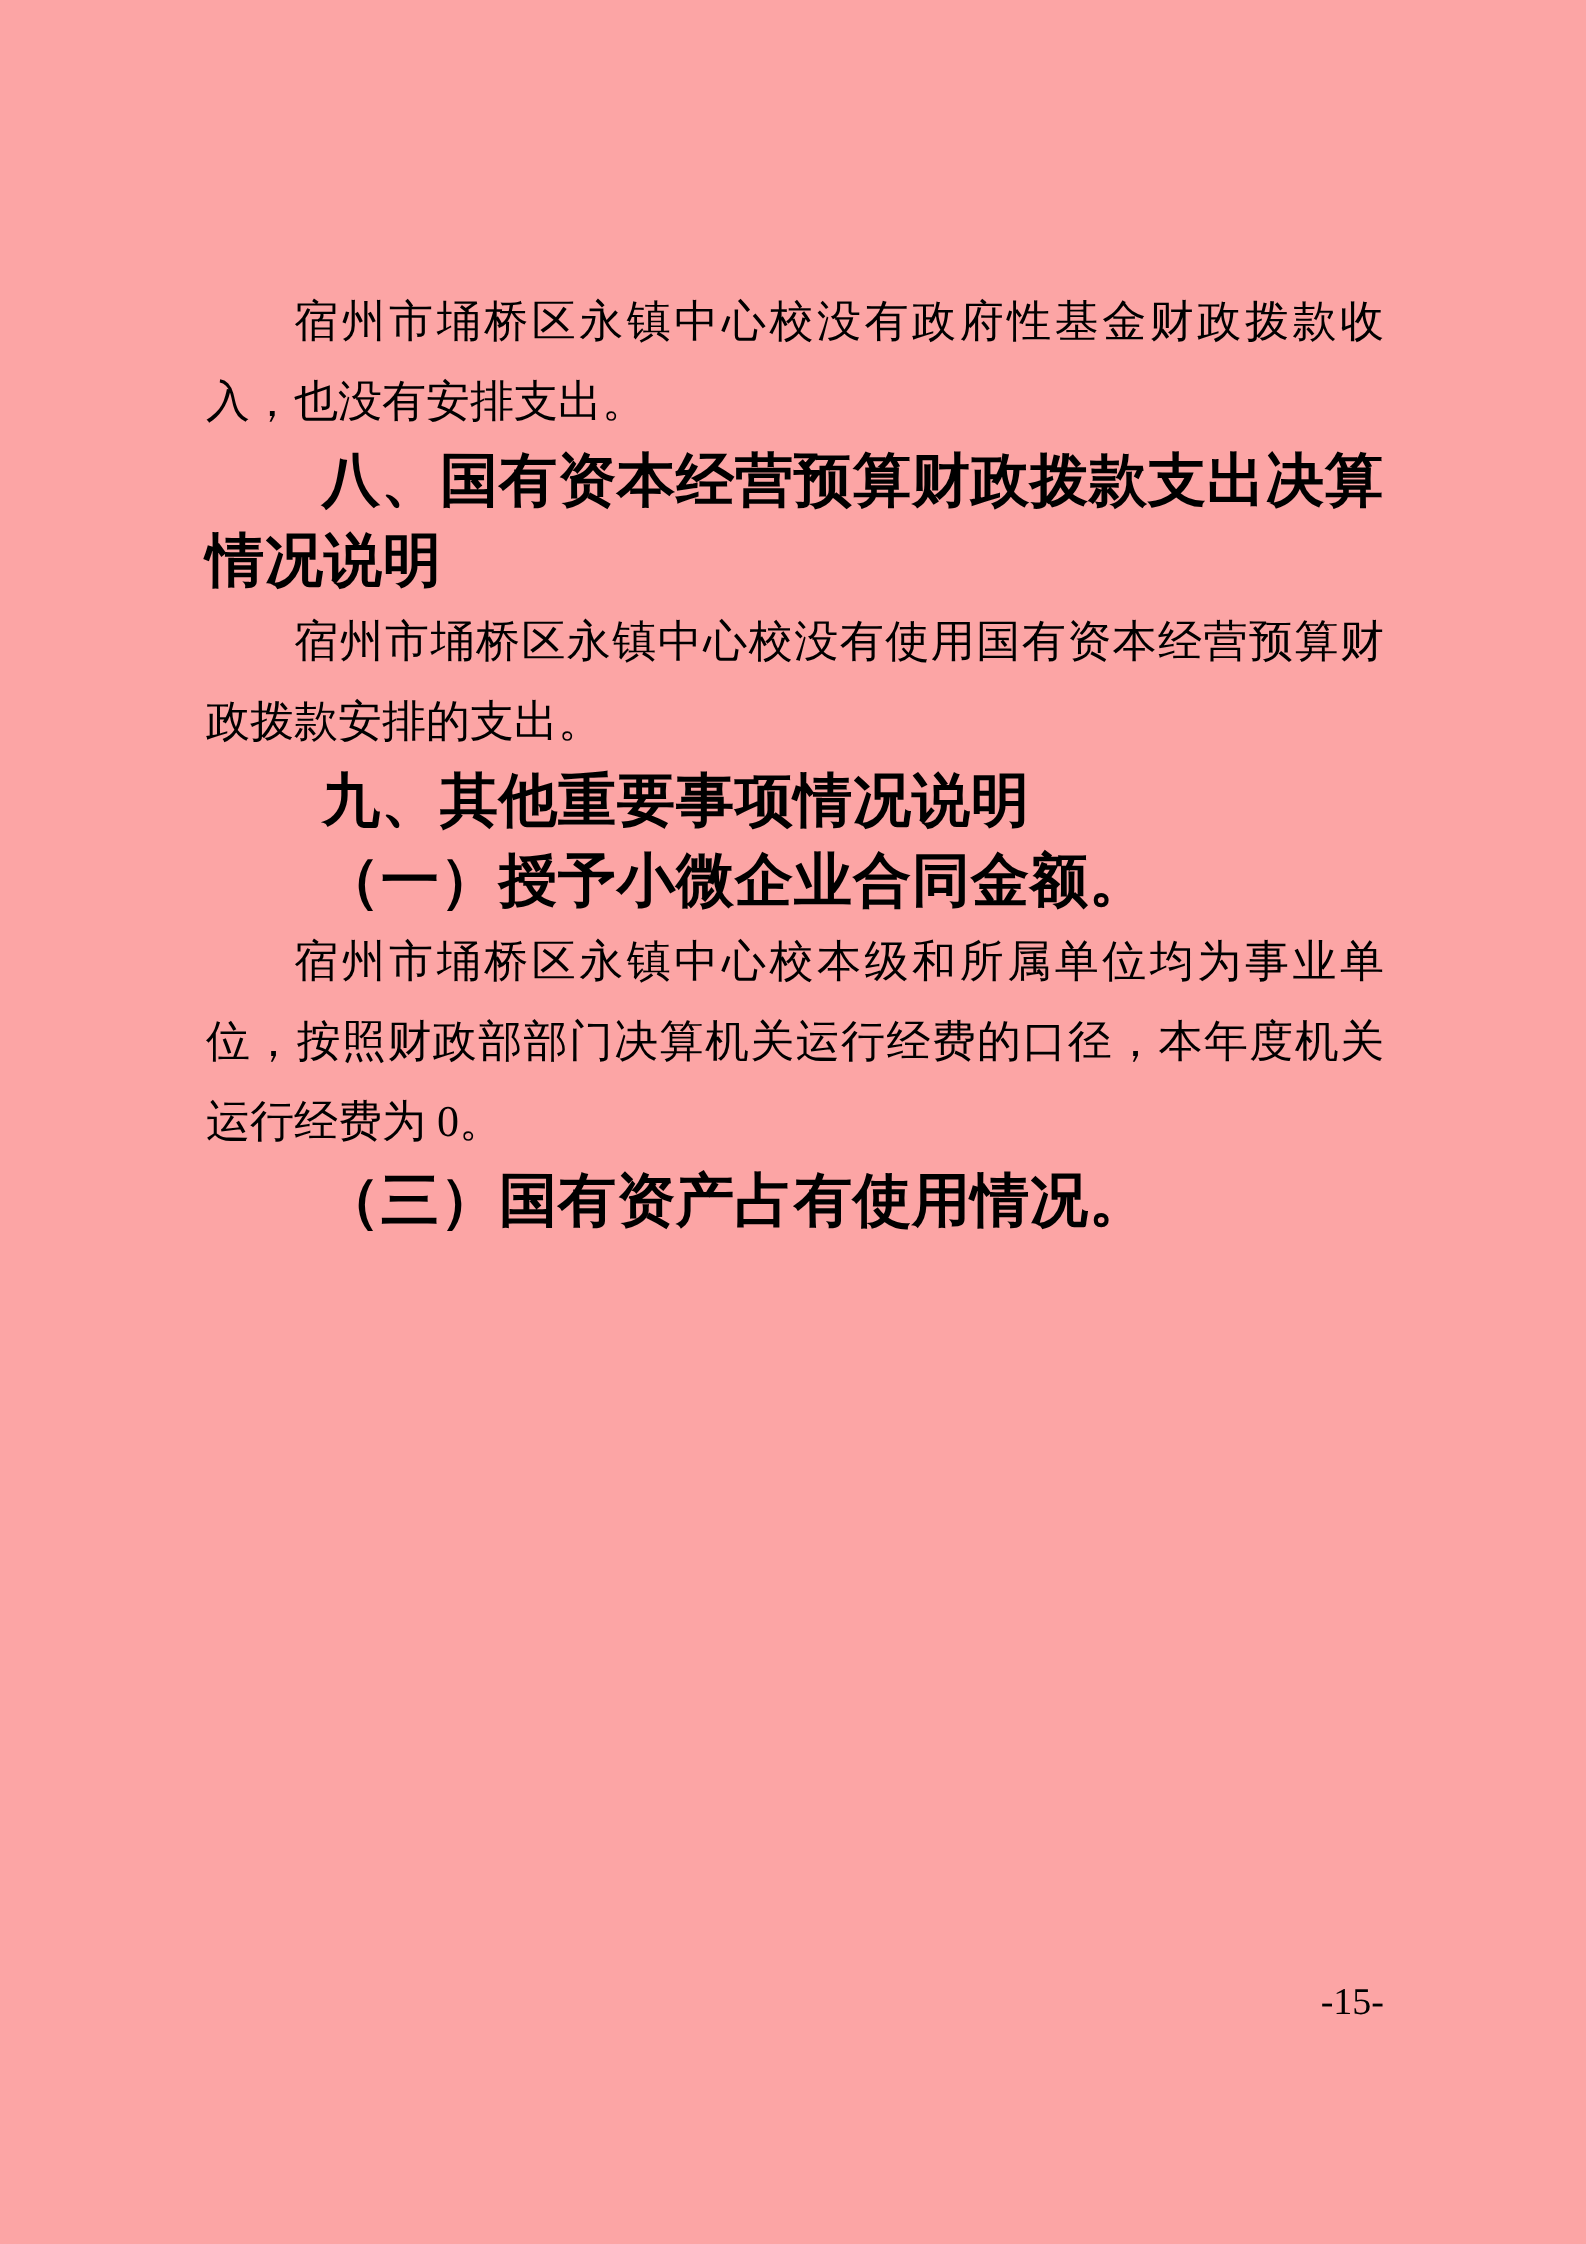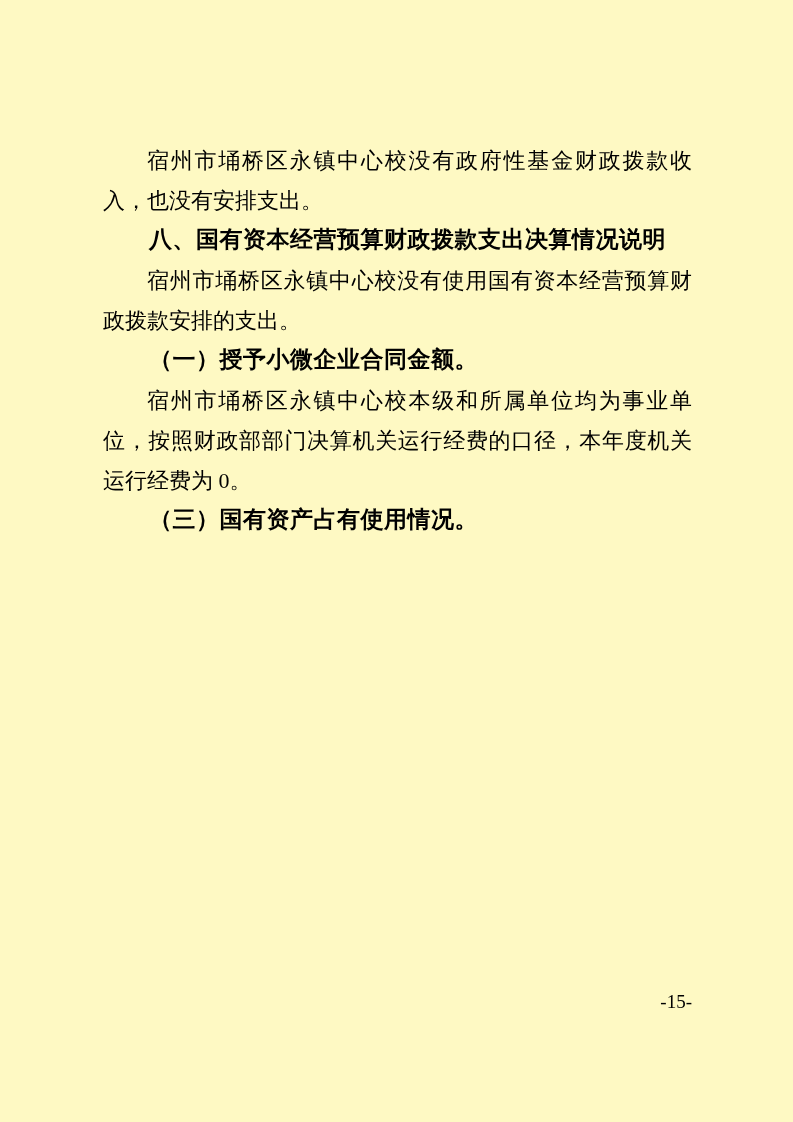--- a/index.html
+++ b/index.html
@@ -4,21 +4,21 @@
 <style>
   html, body {
     margin: 0;
     padding: 0;
     background: #ffffff;
   }
   .page {
     position: relative;
     width: 793px;
     height: 1122px;
-    background: #fef9c3;
+    background: #fca5a5;
     overflow: hidden;
     color: #000000;
   }
   .content {
     position: absolute;
     left: 103px;
     top: 141px;
     width: 589px;
   }
   .block {
@@ -28,23 +28,23 @@
     line-height: 40px;
     color: #000000;
   }
   .para {
     font-family: "Liberation Serif", "DejaVu Serif", serif;
     font-size: 22px;
     text-align: justify;
     text-justify: inter-character;
   }
   .heading {
-    font-family: Liberation Mono, monospace;
+    font-family: Liberation Serif, serif;
     font-weight: 700;
-    font-size: 23px;
+    font-size: 29px;
     text-align: left;
     letter-spacing: 0.5px;
   }
   .footer {
     position: absolute;
     top: 991px;
     right: 101px;
     font-family: "Liberation Serif", "DejaVu Serif", serif;
     font-size: 19px;
     line-height: 22px;
@@ -52,18 +52,19 @@
   }
 </style>
 </head>
 <body>
 
 <div class="page">
   <div class="content" id="doc-body">
       <div class="block para">宿州市埇桥区永镇中心校没有政府性基金财政拨款收入，也没有安排支出。</div>
       <div class="block heading">八、国有资本经营预算财政拨款支出决算情况说明</div>
       <div class="block para">宿州市埇桥区永镇中心校没有使用国有资本经营预算财政拨款安排的支出。</div>
+      <div class="block heading">九、其他重要事项情况说明</div>
       <div class="block heading">（一）授予小微企业合同金额。</div>
       <div class="block para">宿州市埇桥区永镇中心校本级和所属单位均为事业单位，按照财政部部门决算机关运行经费的口径，本年度机关运行经费为 0。</div>
       <div class="block heading">（三）国有资产占有使用情况。</div>
     </div>
   <div class="footer">-15-</div>
 </div>
 
 </body></html>

